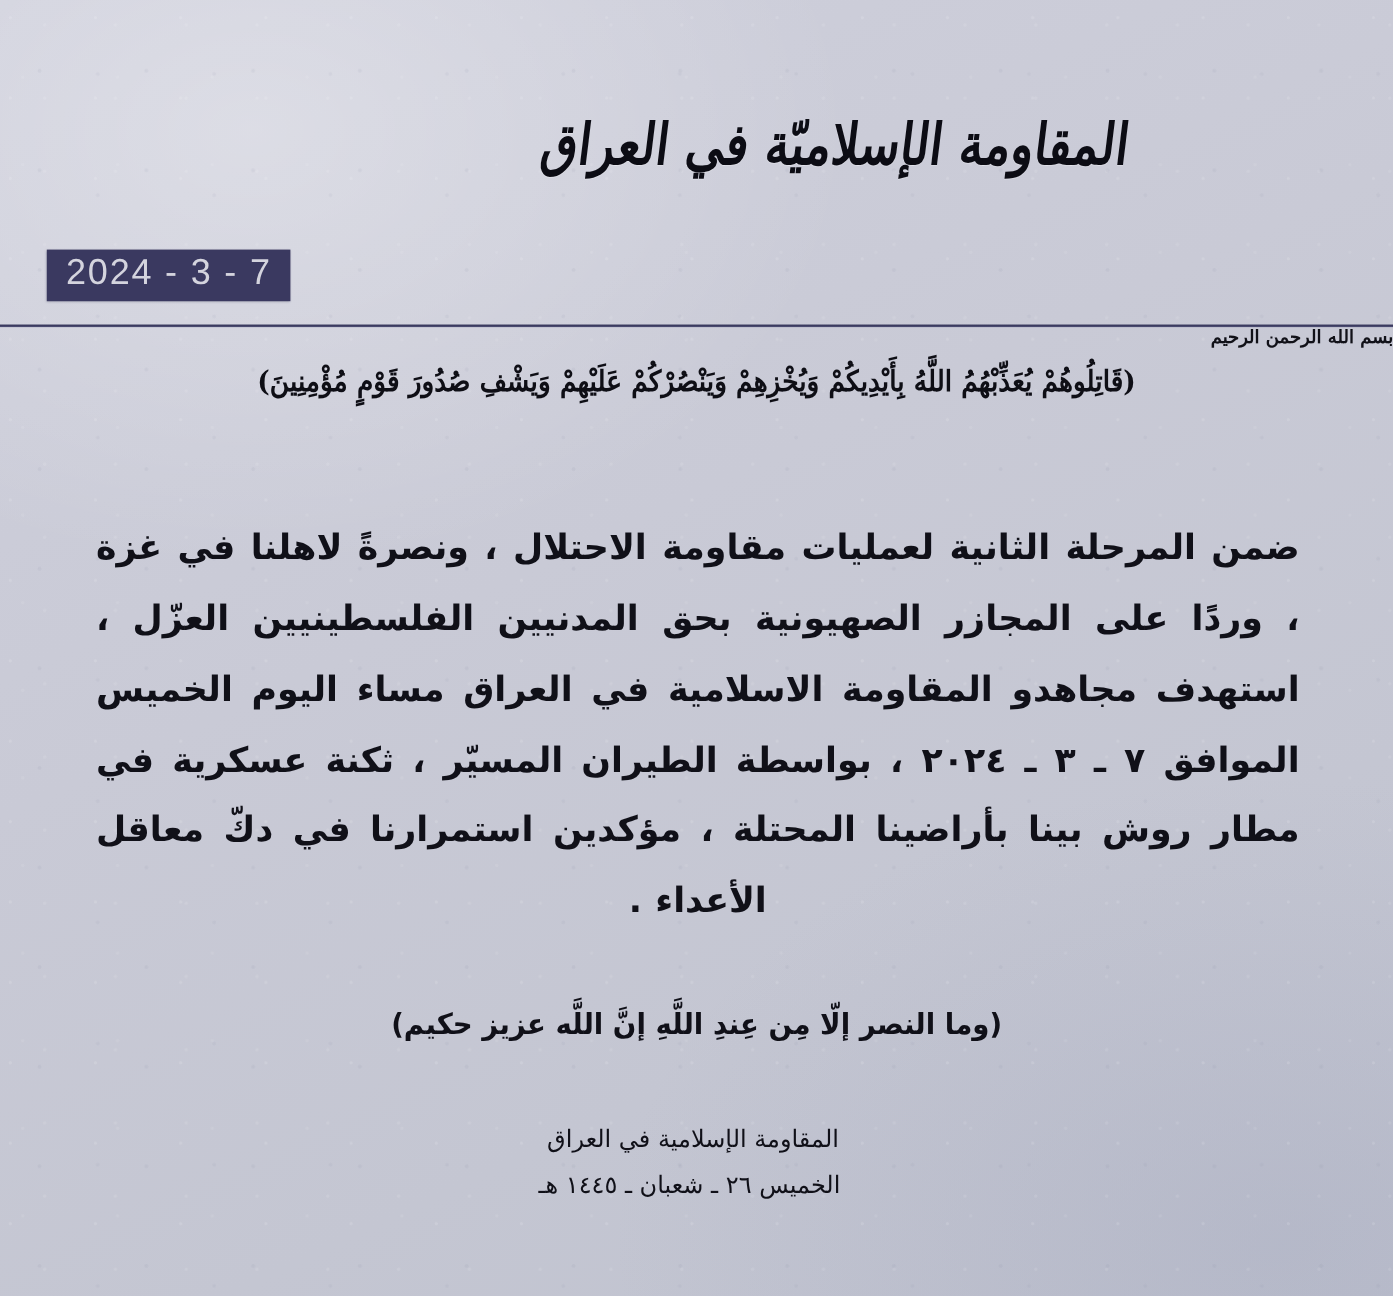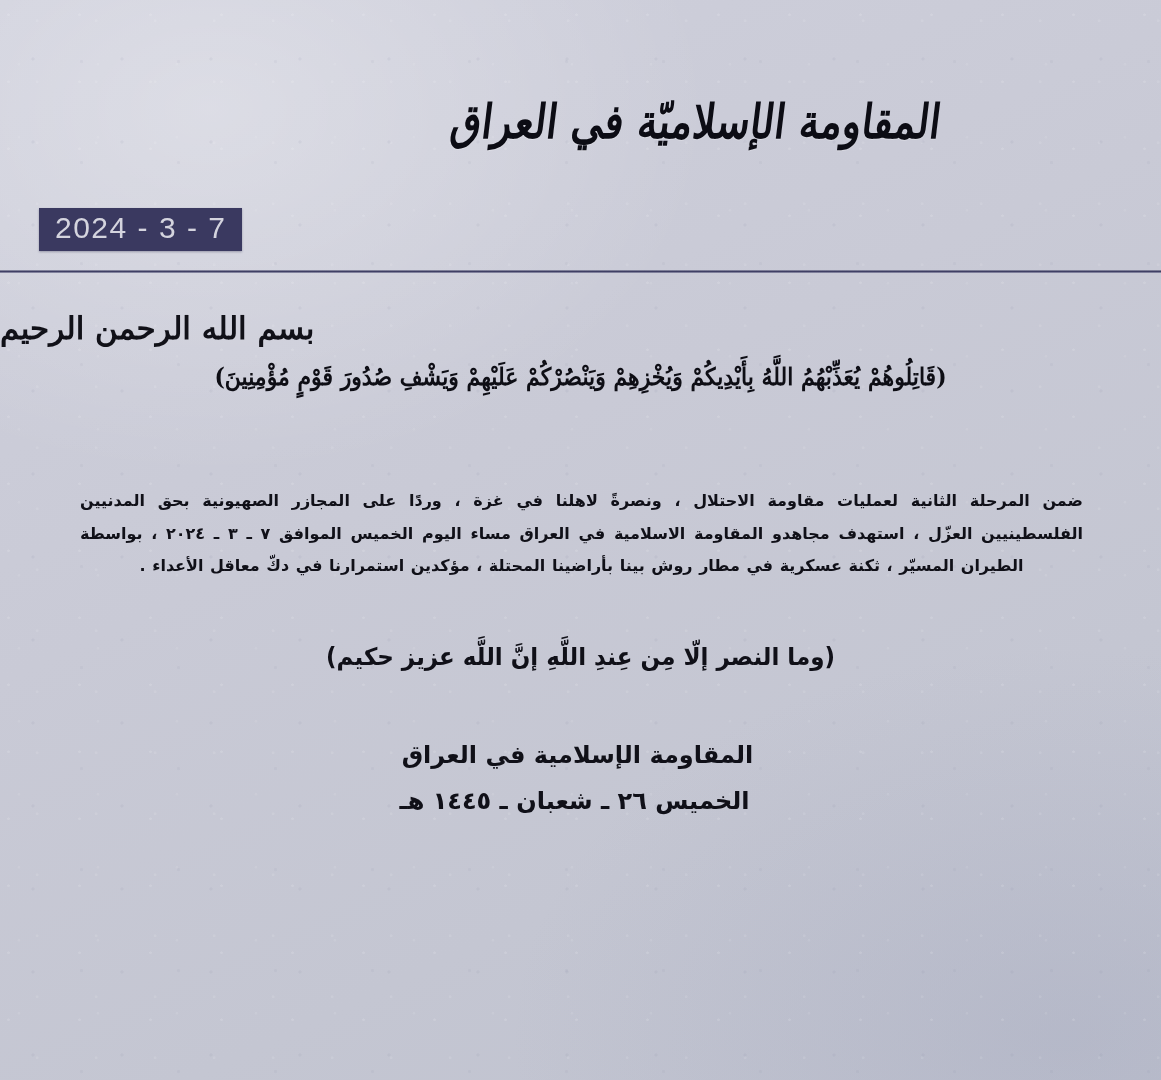--- a/index.html
+++ b/index.html
@@ -105,24 +105,23 @@
     position: absolute;
     top: 271px;
     left: 0;
     right: 0;
     bottom: 0;
     direction: rtl;
     color: #0d0d14;
   }
 
   .basmala {
-    margin-top: 36px;
-    text-align: left;
+    text-align: right;
     font-family: "DejaVu Serif", "Liberation Serif", serif;
-    font-size: 31px;
+    font-size: 15px;
     font-weight: 700;
     line-height: 1.4;
     color: #111118;
   }
 
   .ayah-top {
     margin-top: 10px;
     text-align: center;
     font-family: "DejaVu Serif", "Liberation Serif", serif;
     font-size: 22px;
@@ -132,21 +131,21 @@
     color: #0e0e15;
     padding: 0 34px;
     transform: scaleY(1.08);
   }
 
   .body-text {
     margin: 92px 78px 0 80px;
     text-align: justify;
     text-align-last: center;
     font-family: "DejaVu Sans", "Liberation Sans", sans-serif;
-    font-size: 16px;
+    font-size: 29px;
     font-weight: 700;
     line-height: 2.03;
     word-spacing: 1px;
     color: #101018;
   }
 
   .ayah-bottom {
     margin-top: 58px;
     text-align: center;
     font-family: "DejaVu Sans", "Liberation Sans", sans-serif;
@@ -157,22 +156,22 @@
     transform: scaleY(1.05);
   }
 
   .signature {
     margin-top: 58px;
     text-align: center;
     direction: rtl;
   }
   .sig-line {
     font-family: "DejaVu Sans", "Liberation Sans", sans-serif;
-    font-size: 24px;
-    font-weight: 700;
+    font-size: 20px;
+    font-weight: 400;
     line-height: 1.92;
     color: #101018;
     letter-spacing: 0.3px;
   }
   .sig-org { padding-right: 6px; }
   .sig-hijri { padding-right: 12px; }
 </style>
 </head>
 <body>
 

